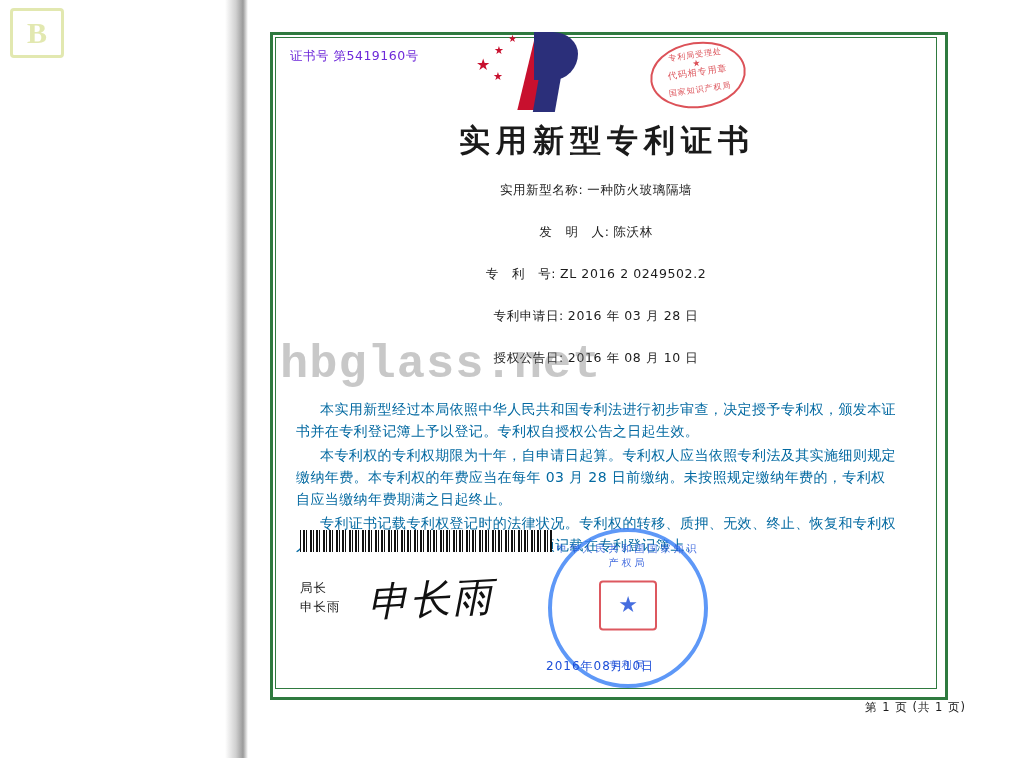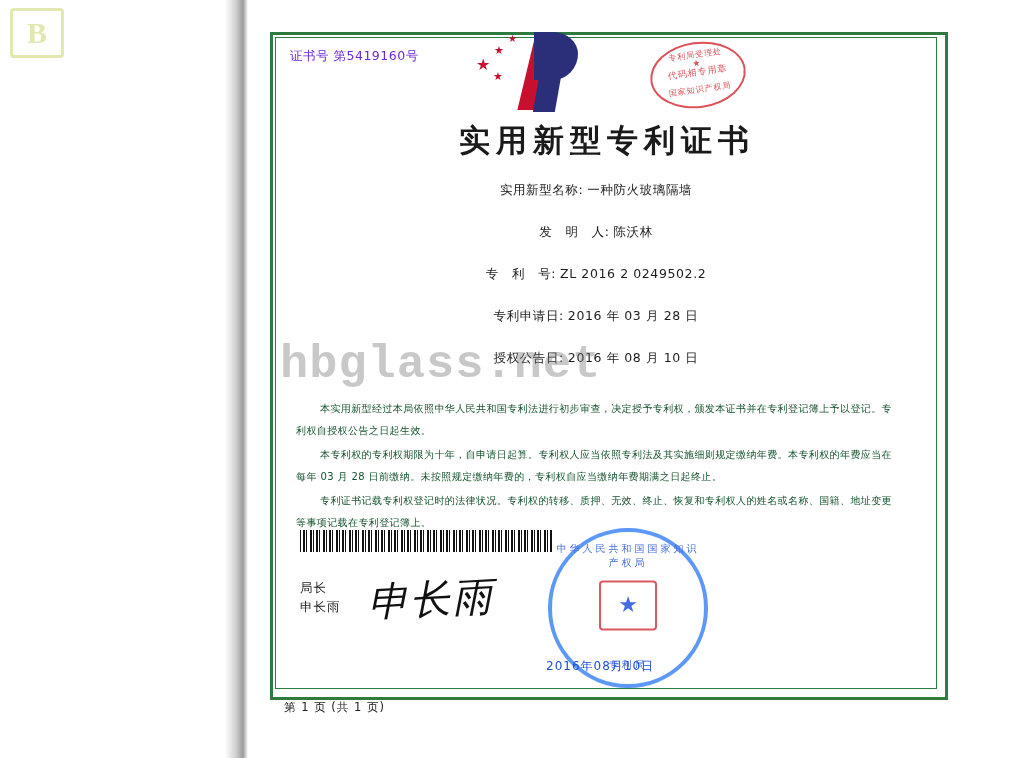--- a/index.html
+++ b/index.html
@@ -166,23 +166,23 @@
     white-space: nowrap;
     text-align: center;
   }
   .field .lbl { display: inline-block; }
   .field .val { margin-left: 4px; }
 
   .body-text {
     position: absolute;
     left: 48px; top: 398px;
     width: 600px;
-    font-size: 10px;
+    font-size: 14px;
     line-height: 22px;
-    color: #14532d;
+    color: #0369a1;
     letter-spacing: .4px;
   }
   .body-text p { margin: 0 0 2px 0; text-indent: 24px; }
 
   .barcode {
     position: absolute;
     left: 52px; top: 530px;
     width: 252px; height: 22px;
     background: repeating-linear-gradient(
       to right,
@@ -255,25 +255,24 @@
     left: 298px; top: 658px;
     font-size: 12px;
     color: #1d4ed8;
     letter-spacing: 1px;
   }
 
   .page-footer {
     position: absolute;
     left: 0; top: 700px;
     width: 718px;
-    text-align: left;
+    text-align: right;
     font-size: 11.5px;
     color: #1c1c1c;
     letter-spacing: 1px;
-    padding-left: 36px;
   }
 
   
   .watermark {
     position: absolute;
     left: 32px; top: 338px;
     width: 700px;
     text-align: left;
     font-size: 47px;
     font-weight: bold;

